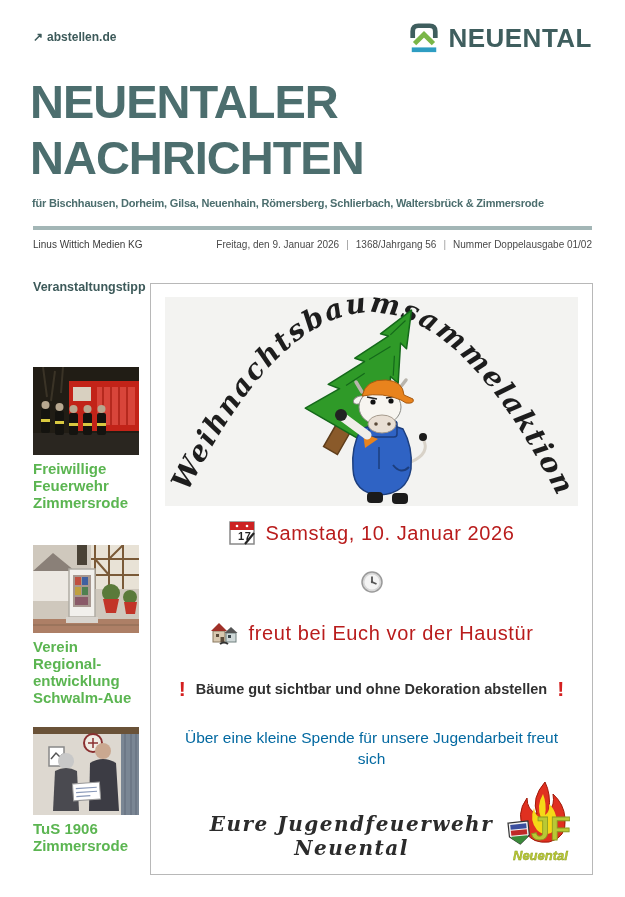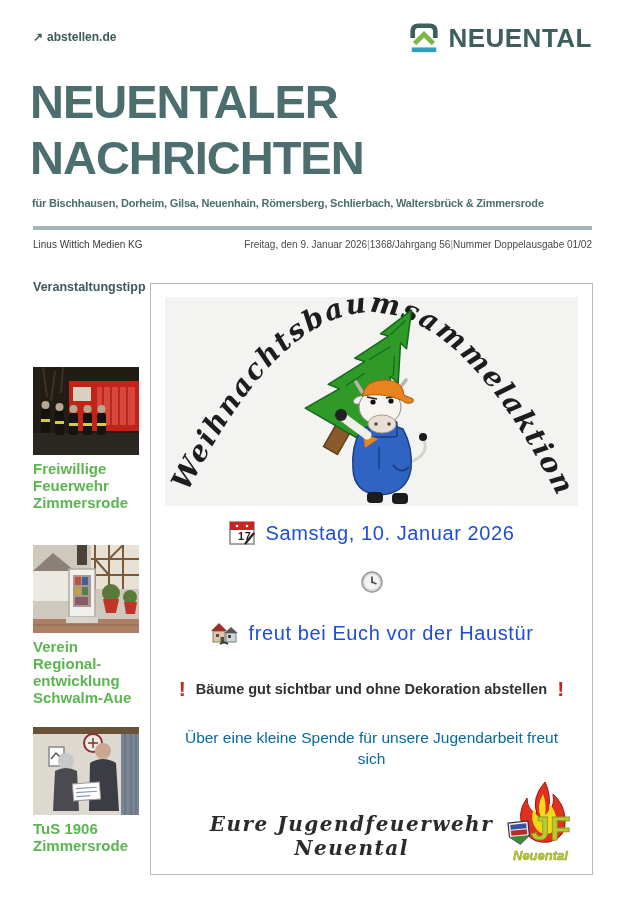--- a/index.html
+++ b/index.html
@@ -20,42 +20,42 @@
   .masthead .line { font-size:47px; font-weight:800; line-height:56px; letter-spacing:-1px; }
   .subtitle {
     position:absolute; left:32px; top:197px; font-size:11px; font-weight:700;
     color:#4c6e6e; letter-spacing:-0.2px; white-space:nowrap;
   }
   .divider { position:absolute; left:33px; top:226px; width:559px; height:4px; background:#a3b6b6; }
   .meta-row {
     position:absolute; left:33px; top:239px; width:559px; display:flex;
     justify-content:space-between; font-size:10px; color:#3a3a3a;
   }
-  .meta-right { display:flex; color:#4a4a4a; }
+  .meta-right { display:flex; gap:7px; color:#4a4a4a; }
   .meta-sep { color:#9a9a9a; }
   
   .side-label {
     position:absolute; left:33px; top:280px; font-size:12.5px; font-weight:700; color:#3d5a5a;
   }
   .side-item { position:absolute; left:33px; width:106px; cursor:pointer; }
   .side-item svg.photo { display:block; width:106px; height:88px; }
   .side-caption {
     margin-top:5px; font-size:15px; font-weight:700; color:#5bb551; line-height:17px;
   }
   .item-1 { top:367px; } .item-2 { top:545px; } .item-3 { top:727px; }
   
   .flyer-box {
     position:absolute; left:150px; top:283px; width:443px; height:592px;
     border:1px solid #b8b8b8; background:#ffffff;
   }
   .flyer-art { position:absolute; left:14px; top:13px; width:413px; height:209px; background:#f3f3f1; }
   .flyer-art svg { display:block; width:100%; height:100%; }
   .flyer-row {
     position:absolute; left:0; right:0; display:flex; justify-content:center;
-    align-items:center; gap:11px; font-size:20px; color:#1d4ed8; letter-spacing:0.6px;
+    align-items:center; gap:11px; font-size:20px; color:#b91c1c; letter-spacing:0.6px;
   }
   .row-date { top:236px; } .row-time { top:287px; } .row-place { top:337px; }
   .warning-row {
     position:absolute; left:0; right:0; top:394px; display:flex; justify-content:center;
     align-items:center; gap:10px; font-size:14.5px; font-weight:700; color:#303030;
   }
   .bang { color:#d42020; font-size:21px; font-weight:800; line-height:1; }
   .donation {
     position:absolute; left:22px; right:22px; top:443px; text-align:center;
     font-size:15.5px; color:#0369a1; line-height:21px;

